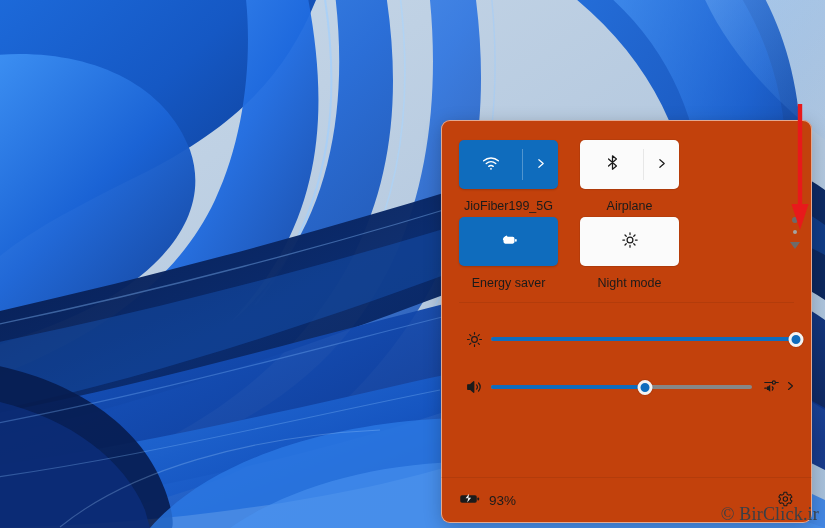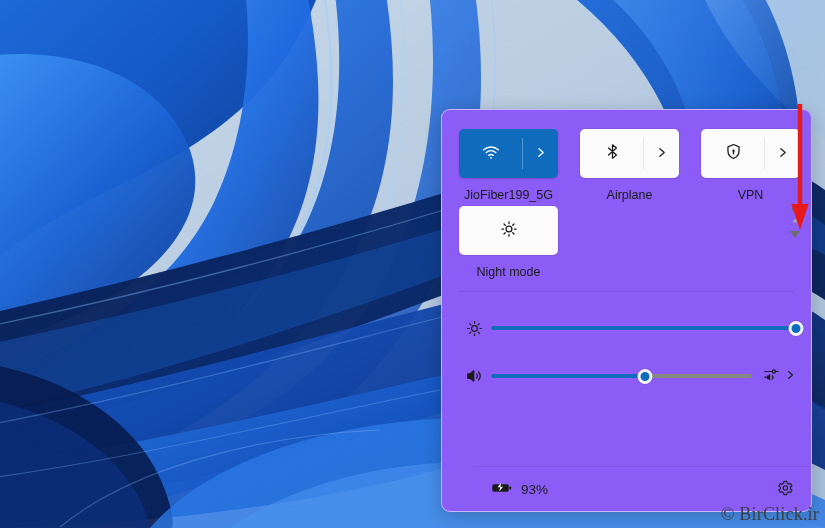--- a/index.html
+++ b/index.html
@@ -25,24 +25,24 @@
     inset: 0;
     background: linear-gradient(160deg, #c2d4e6 0%, #b3c8de 40%, #a9c1da 100%);
     overflow: hidden;
   }
   #wallpaper svg { position: absolute; top: 0; left: 0; }
 
   
   #quick-settings {
     position: absolute;
     left: 441px;
-    top: 109px;
+    top: 120px;
     width: 371px;
     height: 403px;
-    background: #8b5cf6;
+    background: #c2410c;
     border-radius: 9px;
     box-shadow: 0 4px 18px rgba(0,0,0,0.22), 0 0 0 1px rgba(255,255,255,0.55) inset;
     overflow: hidden;
   }
 
   .tiles-area {
     padding: 20px 18px 4px 18px;
   }
 
   .tile-row {
@@ -214,21 +214,20 @@
   #footer {
     position: absolute;
     left: 0; right: 0; bottom: 0;
     height: 46px;
     border-top: 1px solid rgba(0,0,0,0.075);
     display: flex;
     align-items: center;
     justify-content: space-between;
     padding: 0 18px;
     box-sizing: border-box;
-    margin-left: 32px;
   }
   .battery-group {
     display: flex;
     align-items: center;
     gap: 8px;
     color: #1b1b1b;
   }
   .battery-pct { font-size: 13.5px; color: #1b1b1b; }
 
   
@@ -383,46 +382,37 @@
               <span class="ico ico-dark">
                 <svg width="13" height="13" viewBox="0 0 24 24" fill="none" stroke="currentColor" stroke-width="2.2" stroke-linecap="round" stroke-linejoin="round">
                   <polyline points="9 5 17 12 9 19"></polyline>
                 </svg>
               </span>
             </div>
           </div>
           <div class="tile-label">Airplane</div>
         </div>
 
+      </div>
+
+      <div class="tile-row">
+
+
         <div class="tile-cell">
-          <div class="tile-split">
-            <div class="tile-main">
-              <span class="ico ico-dark">
-                <svg width="19" height="19" viewBox="0 0 24 24" fill="none" stroke="currentColor" stroke-width="1.6" stroke-linejoin="round">
-                  <path d="M12 3.2 19 6.1v5.2c0 4.3-2.9 7.7-7 9.5-4.1-1.8-7-5.2-7-9.5V6.1z"></path>
-                  <circle cx="12" cy="11" r="1.5" fill="currentColor" stroke="none"></circle>
-                  <path d="M12 12.3v2.6" stroke-linecap="round" stroke-width="1.7"></path>
-                </svg>
-              </span>
-            </div>
-            <div class="tile-chev">
-              <span class="ico ico-dark">
-                <svg width="13" height="13" viewBox="0 0 24 24" fill="none" stroke="currentColor" stroke-width="2.2" stroke-linecap="round" stroke-linejoin="round">
-                  <polyline points="9 5 17 12 9 19"></polyline>
-                </svg>
-              </span>
-            </div>
+          <div class="tile-plain on">
+            <span class="ico ico-light">
+              <svg width="22" height="22" viewBox="0 0 24 24" fill="none" stroke="currentColor" stroke-width="1.5">
+                <rect x="6" y="8.5" width="12" height="7.5" rx="2" fill="currentColor" stroke="none"></rect>
+                <rect x="18.6" y="10.8" width="1.8" height="3" rx="0.8" fill="currentColor" stroke="none"></rect>
+                <path d="M9.6 7.2c-2.6 0.6-4.1 2.6-4.3 5.2 2.6-0.1 4.5-1.6 5-4.2z" fill="currentColor" stroke="none"></path>
+              </svg>
+            </span>
           </div>
-          <div class="tile-label">VPN</div>
-        </div>
-      </div>
-
-      <div class="tile-row">
-
-
+          <div class="tile-label">Energy saver</div>
+        </div>
 
         <div class="tile-cell">
           <div class="tile-plain">
             <span class="ico ico-dark">
               <svg width="20" height="20" viewBox="0 0 24 24" fill="none" stroke="currentColor" stroke-width="1.5" stroke-linecap="round">
                 <circle cx="12" cy="12" r="3.5"></circle>
                 <path d="M12 3.4v2.1M12 18.5v2.1M3.4 12h2.1M18.5 12h2.1M6 6l1.5 1.5M16.5 16.5 18 18M18 6l-1.5 1.5M7.5 16.5 6 18"></path>
               </svg>
             </span>
           </div>

